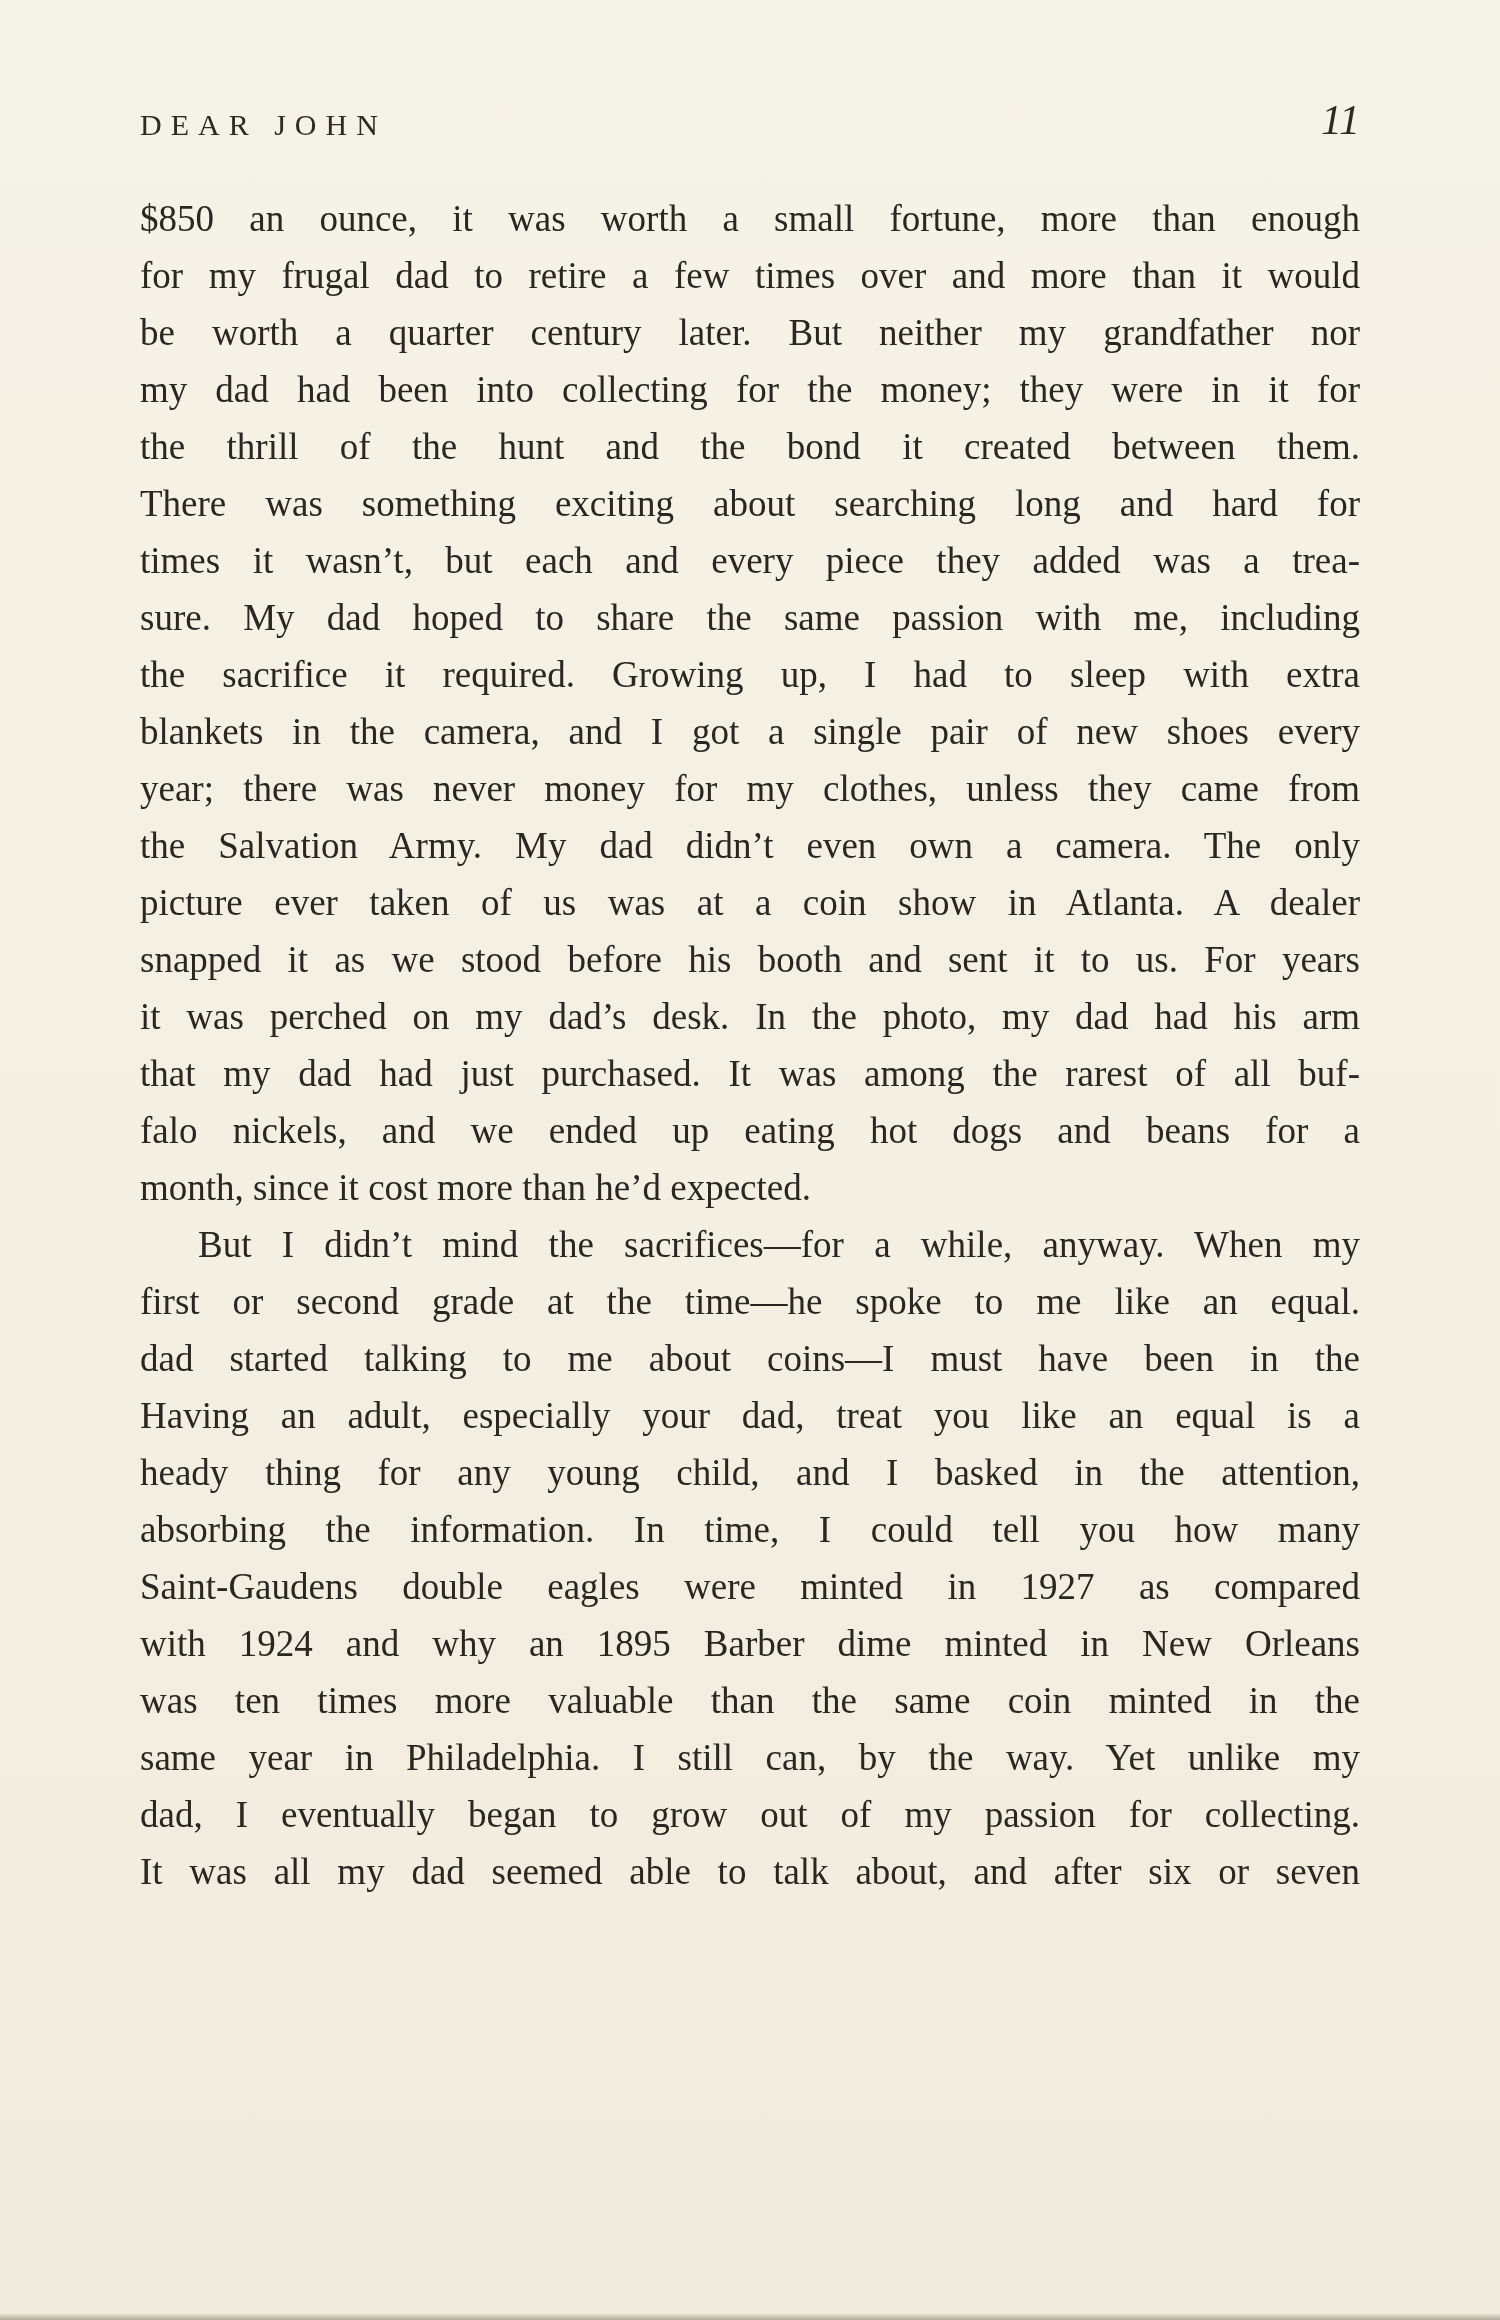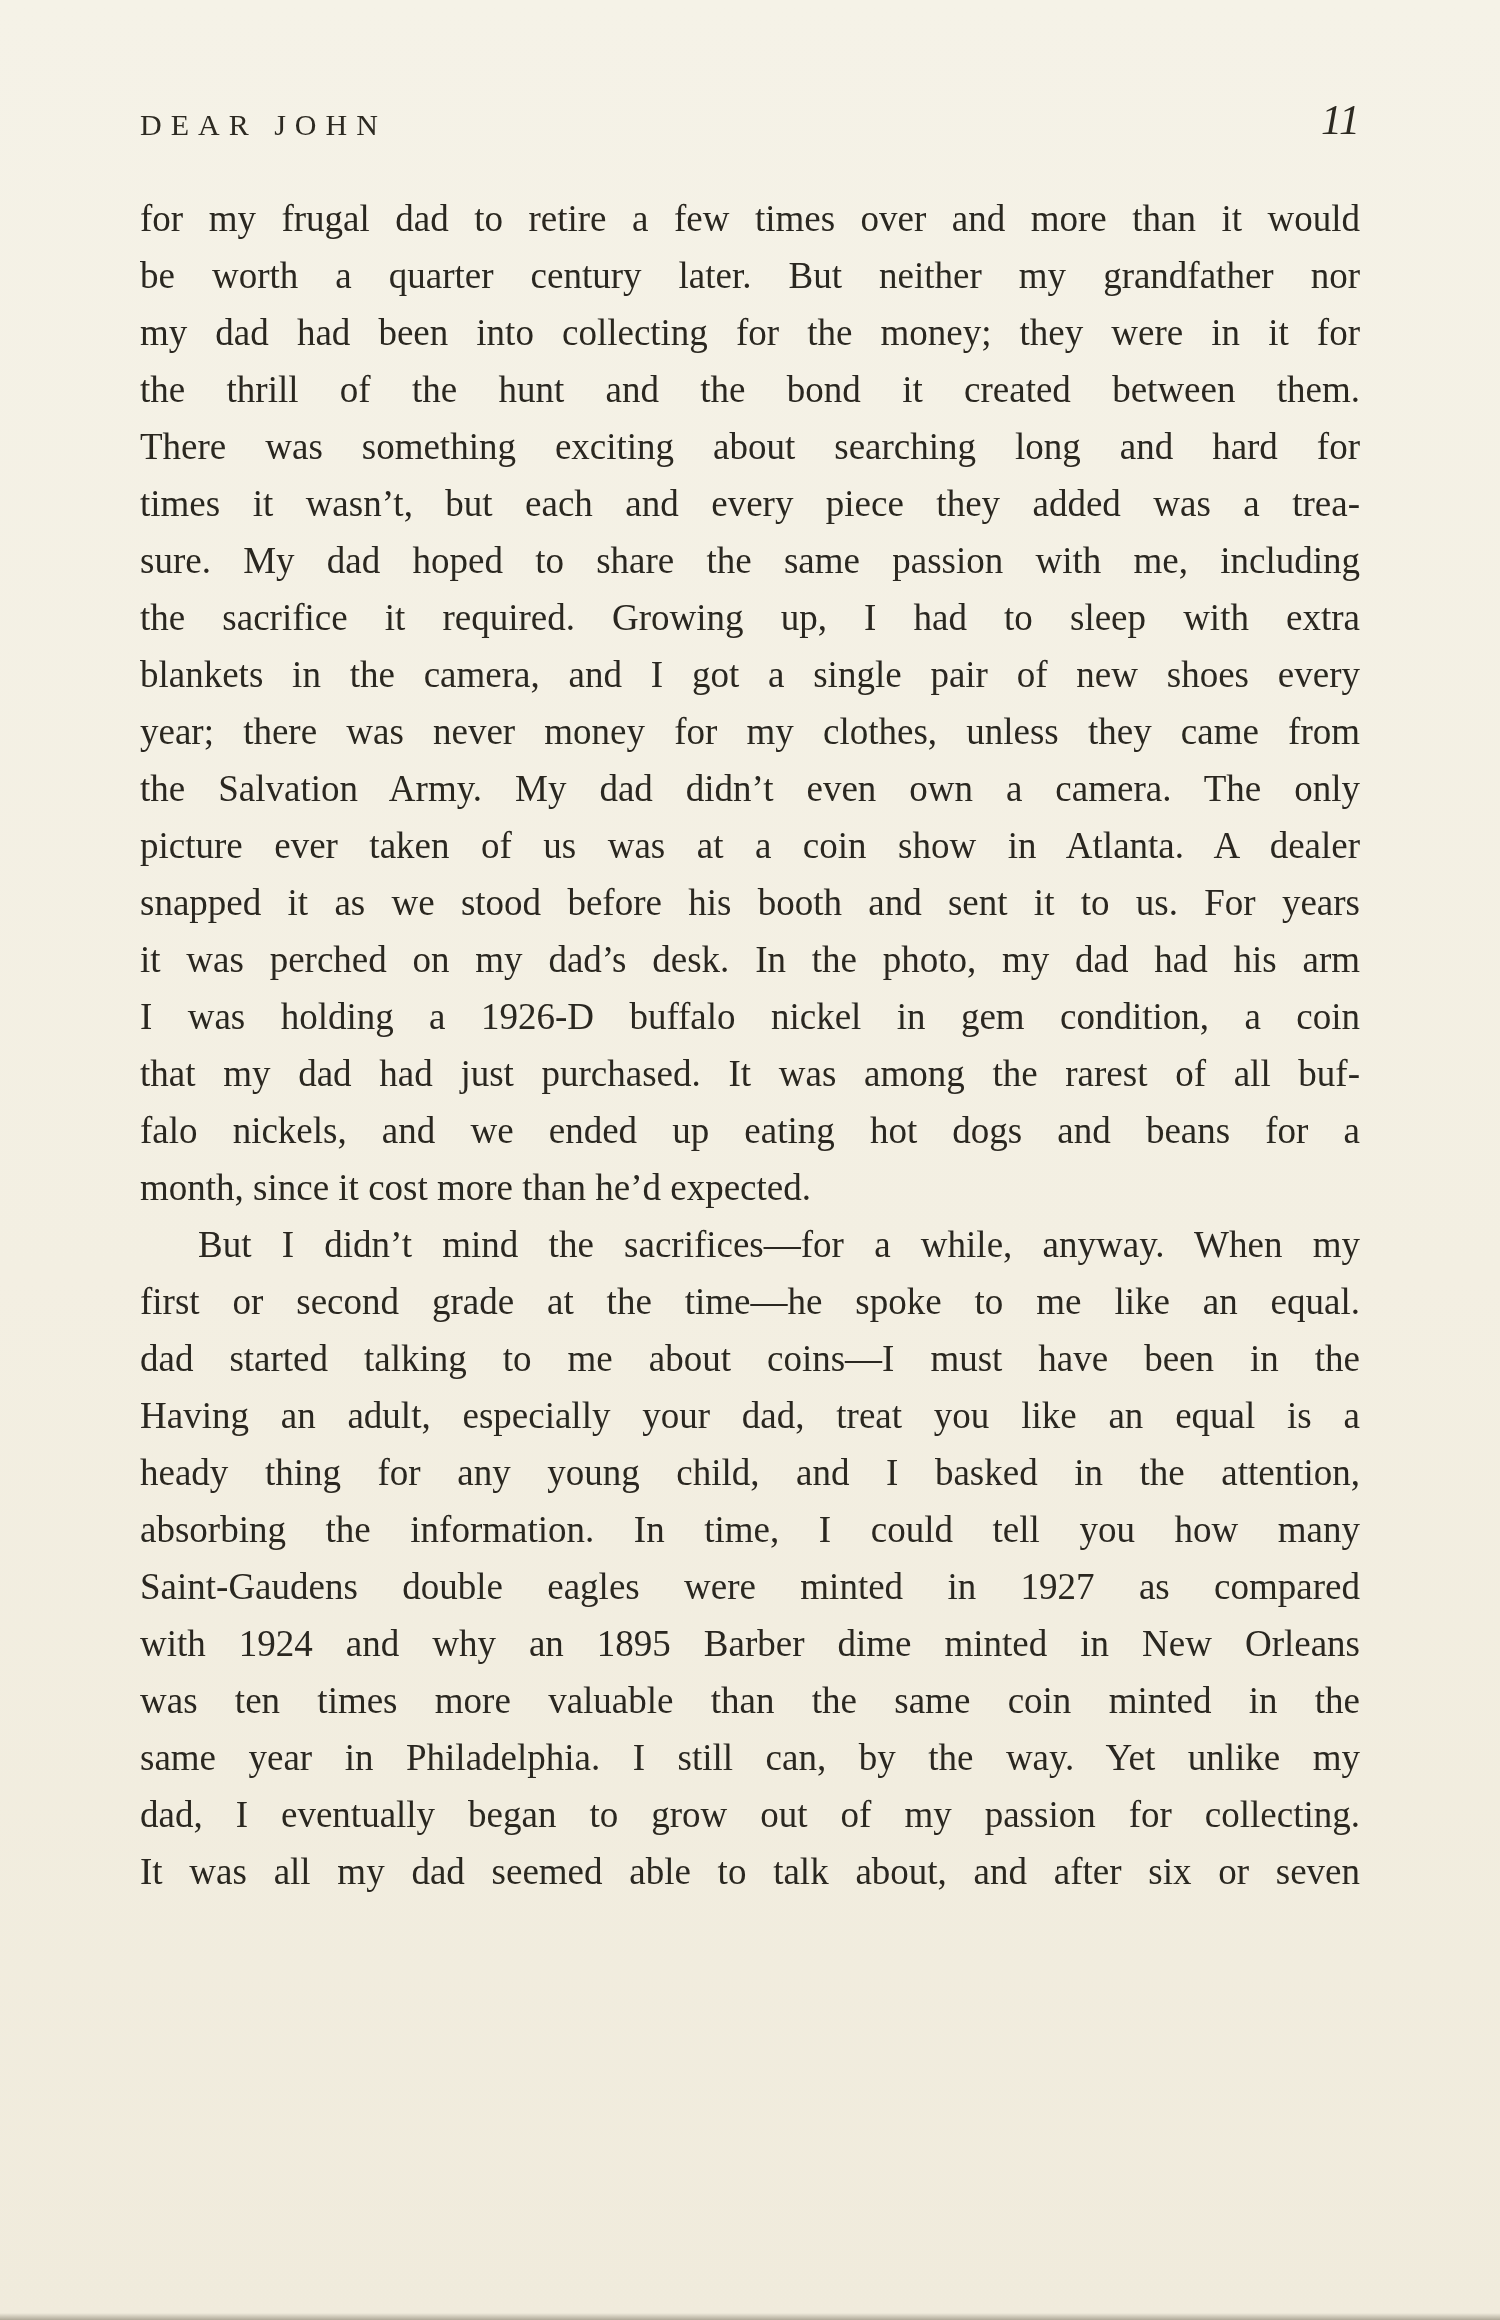--- a/index.html
+++ b/index.html
@@ -75,35 +75,35 @@
 <body>
 
 <div class="page">
 
   <div class="page-header">
     <span class="running-head">DEAR JOHN</span>
     <span class="page-number">11</span>
   </div>
 
   <div class="page-body">
+    <div class="line">$850 an ounce, it was worth a small fortune, more than enough</div>
     <div class="line">for my frugal dad to retire a few times over and more than it would</div>
     <div class="line">be worth a quarter century later. But neither my grandfather nor</div>
     <div class="line">my dad had been into collecting for the money; they were in it for</div>
     <div class="line">the thrill of the hunt and the bond it created between them.</div>
     <div class="line">There was something exciting about searching long and hard for</div>
     <div class="line">times it wasn’t, but each and every piece they added was a trea-</div>
     <div class="line">sure. My dad hoped to share the same passion with me, including</div>
     <div class="line">the sacrifice it required. Growing up, I had to sleep with extra</div>
     <div class="line">blankets in the camera, and I got a single pair of new shoes every</div>
     <div class="line">year; there was never money for my clothes, unless they came from</div>
     <div class="line">the Salvation Army. My dad didn’t even own a camera. The only</div>
     <div class="line">picture ever taken of us was at a coin show in Atlanta. A dealer</div>
     <div class="line">snapped it as we stood before his booth and sent it to us. For years</div>
     <div class="line">it was perched on my dad’s desk. In the photo, my dad had his arm</div>
-    <div class="line">I was holding a 1926-D buffalo nickel in gem condition, a coin</div>
     <div class="line">that my dad had just purchased. It was among the rarest of all buf-</div>
     <div class="line">falo nickels, and we ended up eating hot dogs and beans for a</div>
     <div class="line para-end">month, since it cost more than he’d expected.</div>
     <div class="line indent">But I didn’t mind the sacrifices—for a while, anyway. When my</div>
     <div class="line">first or second grade at the time—he spoke to me like an equal.</div>
     <div class="line">dad started talking to me about coins—I must have been in the</div>
     <div class="line">Having an adult, especially your dad, treat you like an equal is a</div>
     <div class="line">heady thing for any young child, and I basked in the attention,</div>
     <div class="line">absorbing the information. In time, I could tell you how many</div>
     <div class="line">Saint-Gaudens double eagles were minted in 1927 as compared</div>

